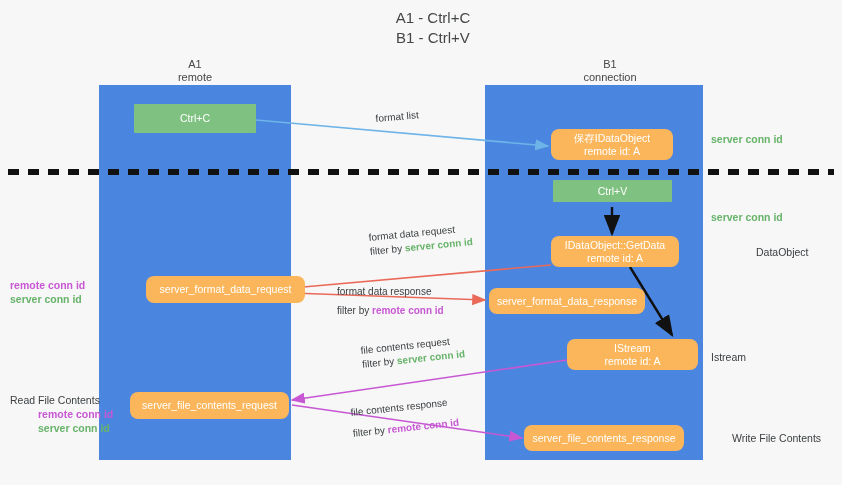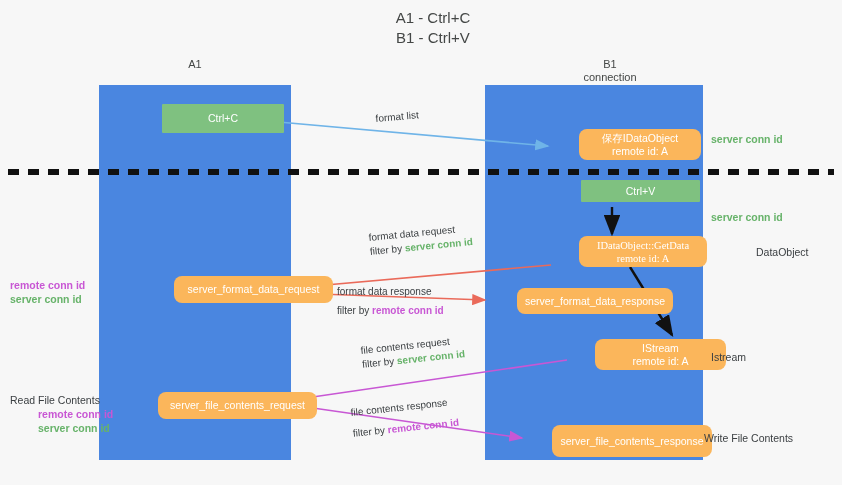--- a/index.html
+++ b/index.html
@@ -49,21 +49,20 @@
     box-sizing: border-box;
     display: flex;
     flex-direction: column;
     align-items: center;
     justify-content: center;
     text-align: center;
     color: #ffffff;
     font-size: 10.5px;
     line-height: 13px;
     border-radius: 1px;
-    margin-left: 28px;
   }
   .node.orange {
     background: #fbb65b;
     border-radius: 8px;
   }
   .node.green {
     background: #7fc180;
   }
   .edge-label {
     position: absolute;
@@ -88,20 +87,21 @@
   .stack { display: block; }
 </style>
 </head>
 <body>
 
 <div class="title">A1 - Ctrl+C
 B1 - Ctrl+V</div>
 
 <div class="col-header" style="left:115px; top:58px;">
   <div>A1</div>
+  <div>remote</div>
 </div>
 <div class="col-header" style="left:530px; top:58px;">
   <div>B1</div>
   <div>connection</div>
 </div>
 
 <div class="lane" style="left:99px; top:85px; width:192px; height:375px;"></div>
 <div class="lane" style="left:485px; top:85px; width:218px; height:375px;"></div>
 
 <svg id="canvas" viewBox="0 0 842 485">
@@ -143,21 +143,21 @@
 
 <div class="node orange" style="left:551px; top:129px; width:122px; height:31px;">
   <span>保存IDataObject</span>
   <span>remote id: A</span>
 </div>
 
 <div class="node green" style="left:553px; top:180px; width:119px; height:22px;">
   <span>Ctrl+V</span>
 </div>
 
-<div class="node orange" style="left:551px; top:236px; width:128px; height:31px;font-family:Liberation Serif, serif;">
+<div class="node orange" style="left:551px; top:236px; width:128px; height:31px;">
   <span>IDataObject::GetData</span>
   <span>remote id: A</span>
 </div>
 
 <div class="node orange" style="left:146px; top:276px; width:159px; height:27px;">
   <span>server_format_data_request</span>
 </div>
 
 <div class="node orange" style="left:489px; top:288px; width:156px; height:26px;text-align:right;">
   <span>server_format_data_response</span>
@@ -165,21 +165,21 @@
 
 <div class="node orange" style="left:567px; top:339px; width:131px; height:31px;">
   <span>IStream</span>
   <span>remote id: A</span>
 </div>
 
 <div class="node orange" style="left:130px; top:392px; width:159px; height:27px;">
   <span>server_file_contents_request</span>
 </div>
 
-<div class="node orange" style="left:524px; top:425px; width:160px; height:32px;">
+<div class="node orange" style="left:524px; top:425px; width:160px; height:26px;">
   <span>server_file_contents_response</span>
 </div>
 
 <div class="edge-label rot" style="left:375px; top:112px; transform: rotate(-5deg);">
   <span>format list</span>
 </div>
 
 <div class="edge-label rot" style="left:368px; top:231px; transform: rotate(-5.5deg);">
   <span class="stack">format data request</span>
   <span class="stack"><span>filter by </span><span class="green-txt">server conn id</span></span>
@@ -197,21 +197,21 @@
 
 <div class="edge-label rot" style="left:350px; top:406px; transform: rotate(-6deg);">
   <span class="stack">file contents response</span>
   <span class="stack" style="margin-top:7px;"><span>filter by </span><span class="mag-txt">remote conn id</span></span>
 </div>
 
 <div class="side-label green-txt" style="left:711px; top:132px;">server conn id</div>
 <div class="side-label green-txt" style="left:711px; top:210px;">server conn id</div>
 <div class="side-label dark-txt" style="left:711px; top:245px;padding-left:45px;">DataObject</div>
 <div class="side-label dark-txt" style="left:711px; top:350px;">Istream</div>
-<div class="side-label dark-txt" style="left:704px; top:431px;text-align:center;">Write File Contents</div>
+<div class="side-label dark-txt" style="left:732px; top:431px;text-align:center;">Write File Contents</div>
 
 <div class="side-label" style="left:10px; top:278px;">
   <div class="mag-txt">remote conn id</div>
   <div class="green-txt">server conn id</div>
 </div>
 
 <div class="side-label" style="left:10px; top:393px;">
   <div class="dark-txt">Read File Contents</div>
   <div class="mag-txt" style="margin-left:28px;">remote conn id</div>
   <div class="green-txt" style="margin-left:28px;">server conn id</div>

